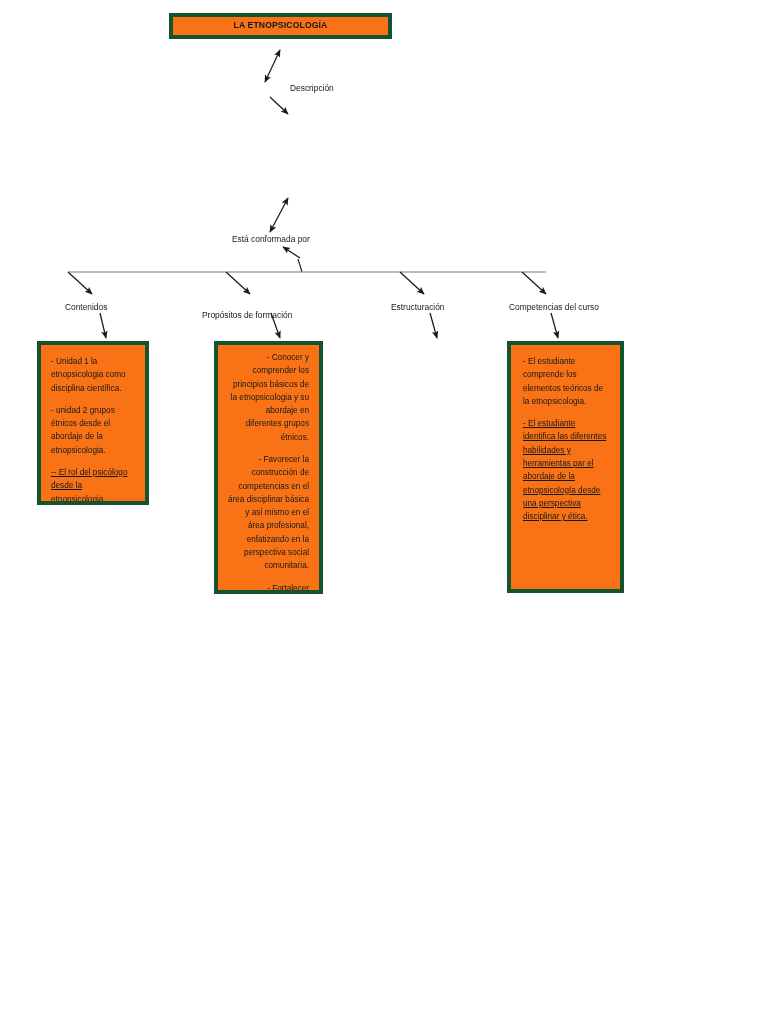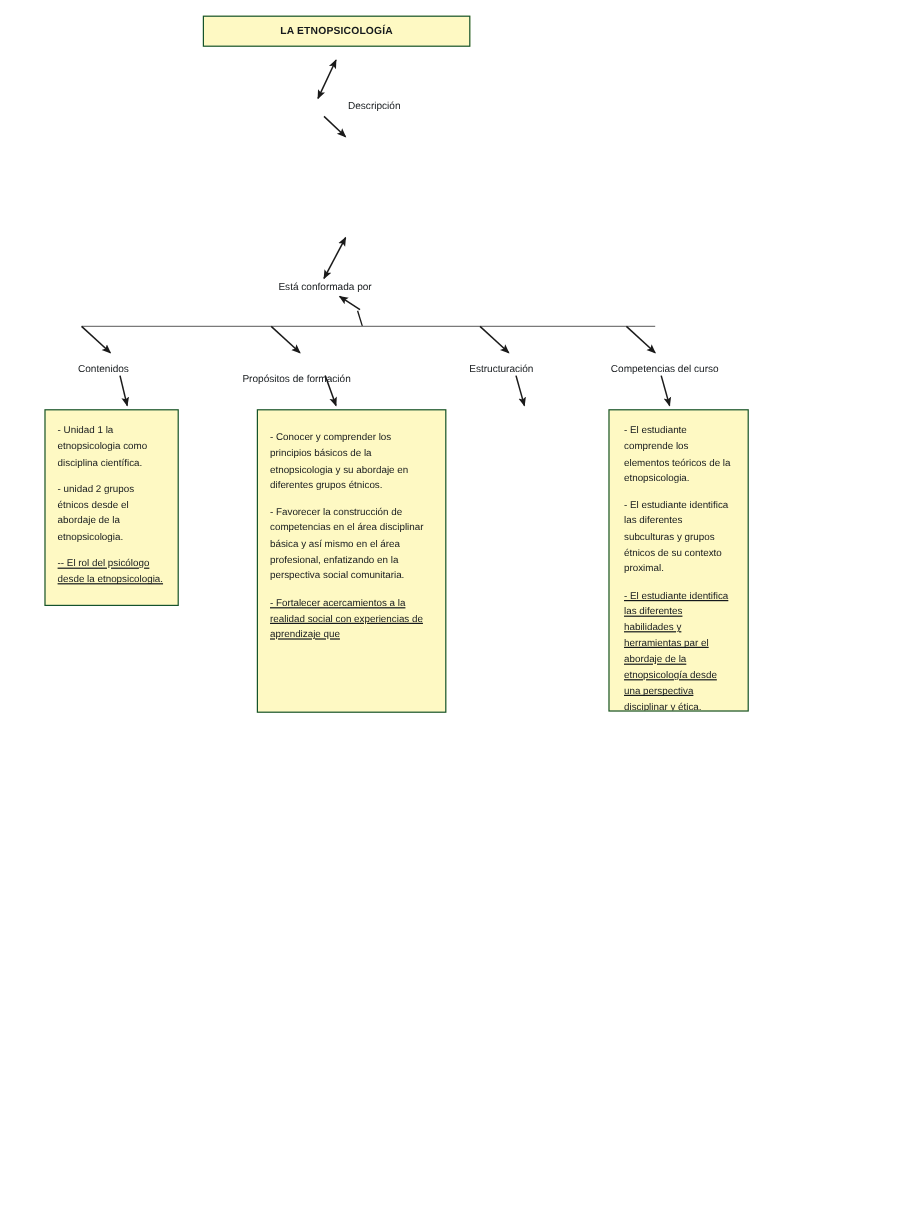--- a/index.html
+++ b/index.html
@@ -16,22 +16,22 @@
     overflow: hidden;
   }
   #canvas {
     position: absolute;
     left: 0; top: 0;
     width: 768px;
     height: 1024px;
   }
   .box {
     position: absolute;
-    background: #fef9c3;
-    border: 1px solid #14532d;
+    background: #f97316;
+    border: 4px solid #14532d;
     box-sizing: border-box;
     color: #15191c;
     font-size: 8.2px;
     line-height: 1.62;
     overflow: hidden;
   }
   .box p {
     margin: 0 0 9px 0;
   }
   .box p:last-child { margin-bottom: 0; text-decoration: underline; }
@@ -66,21 +66,21 @@
   
   .node-label {
     position: absolute;
     font-size: 8.4px;
     white-space: nowrap;
     color: #15191c;
   }
 
   
   #leaf-0 { left: 37px;  top: 341px; width: 112px; height: 164px; padding: 10px 10px 8px 10px; }
-  #leaf-1 { left: 214px; top: 341px; width: 158px; height: 253px; padding: 16px 10px 0 10px; }
+  #leaf-1 { left: 214px; top: 341px; width: 109px; height: 253px; padding: 6px 10px 0 10px; text-align: right; }
   #leaf-2 { left: 390px; top: 341px; width: 95px;  height: 64px;  padding: 9px 10px 8px 10px; }
   #leaf-3 { left: 507px; top: 341px; width: 117px; height: 252px; padding: 10px 12px 8px 12px; }
 
   #leaf-2 p { margin-bottom: 11px; }
 
   svg line, svg path, svg polygon { shape-rendering: geometricPrecision; }
 </style>
 </head>
 <body>
 
@@ -140,17 +140,16 @@
 
   <div class="box" id="leaf-1">
     <p>- Conocer y comprender los principios básicos de la etnopsicologia y su abordaje en diferentes grupos étnicos.</p>
     <p>- Favorecer la construcción de competencias en el área disciplinar básica y así mismo en el área profesional, enfatizando en la perspectiva social comunitaria.</p>
     <p>- Fortalecer acercamientos a la realidad social con experiencias de aprendizaje que</p>
   </div>
 
 
   <div class="box" id="leaf-3">
     <p>- El estudiante comprende los elementos teóricos de la etnopsicologia.</p>
-    <p>- El estudiante identifica las diferentes subculturas y grupos étnicos de su contexto proximal.</p>
     <p>- El estudiante identifica las diferentes habilidades y herramientas par el abordaje de la etnopsicología desde una perspectiva disciplinar y ética.</p>
   </div>
 
 </div>
 
 </body></html>

